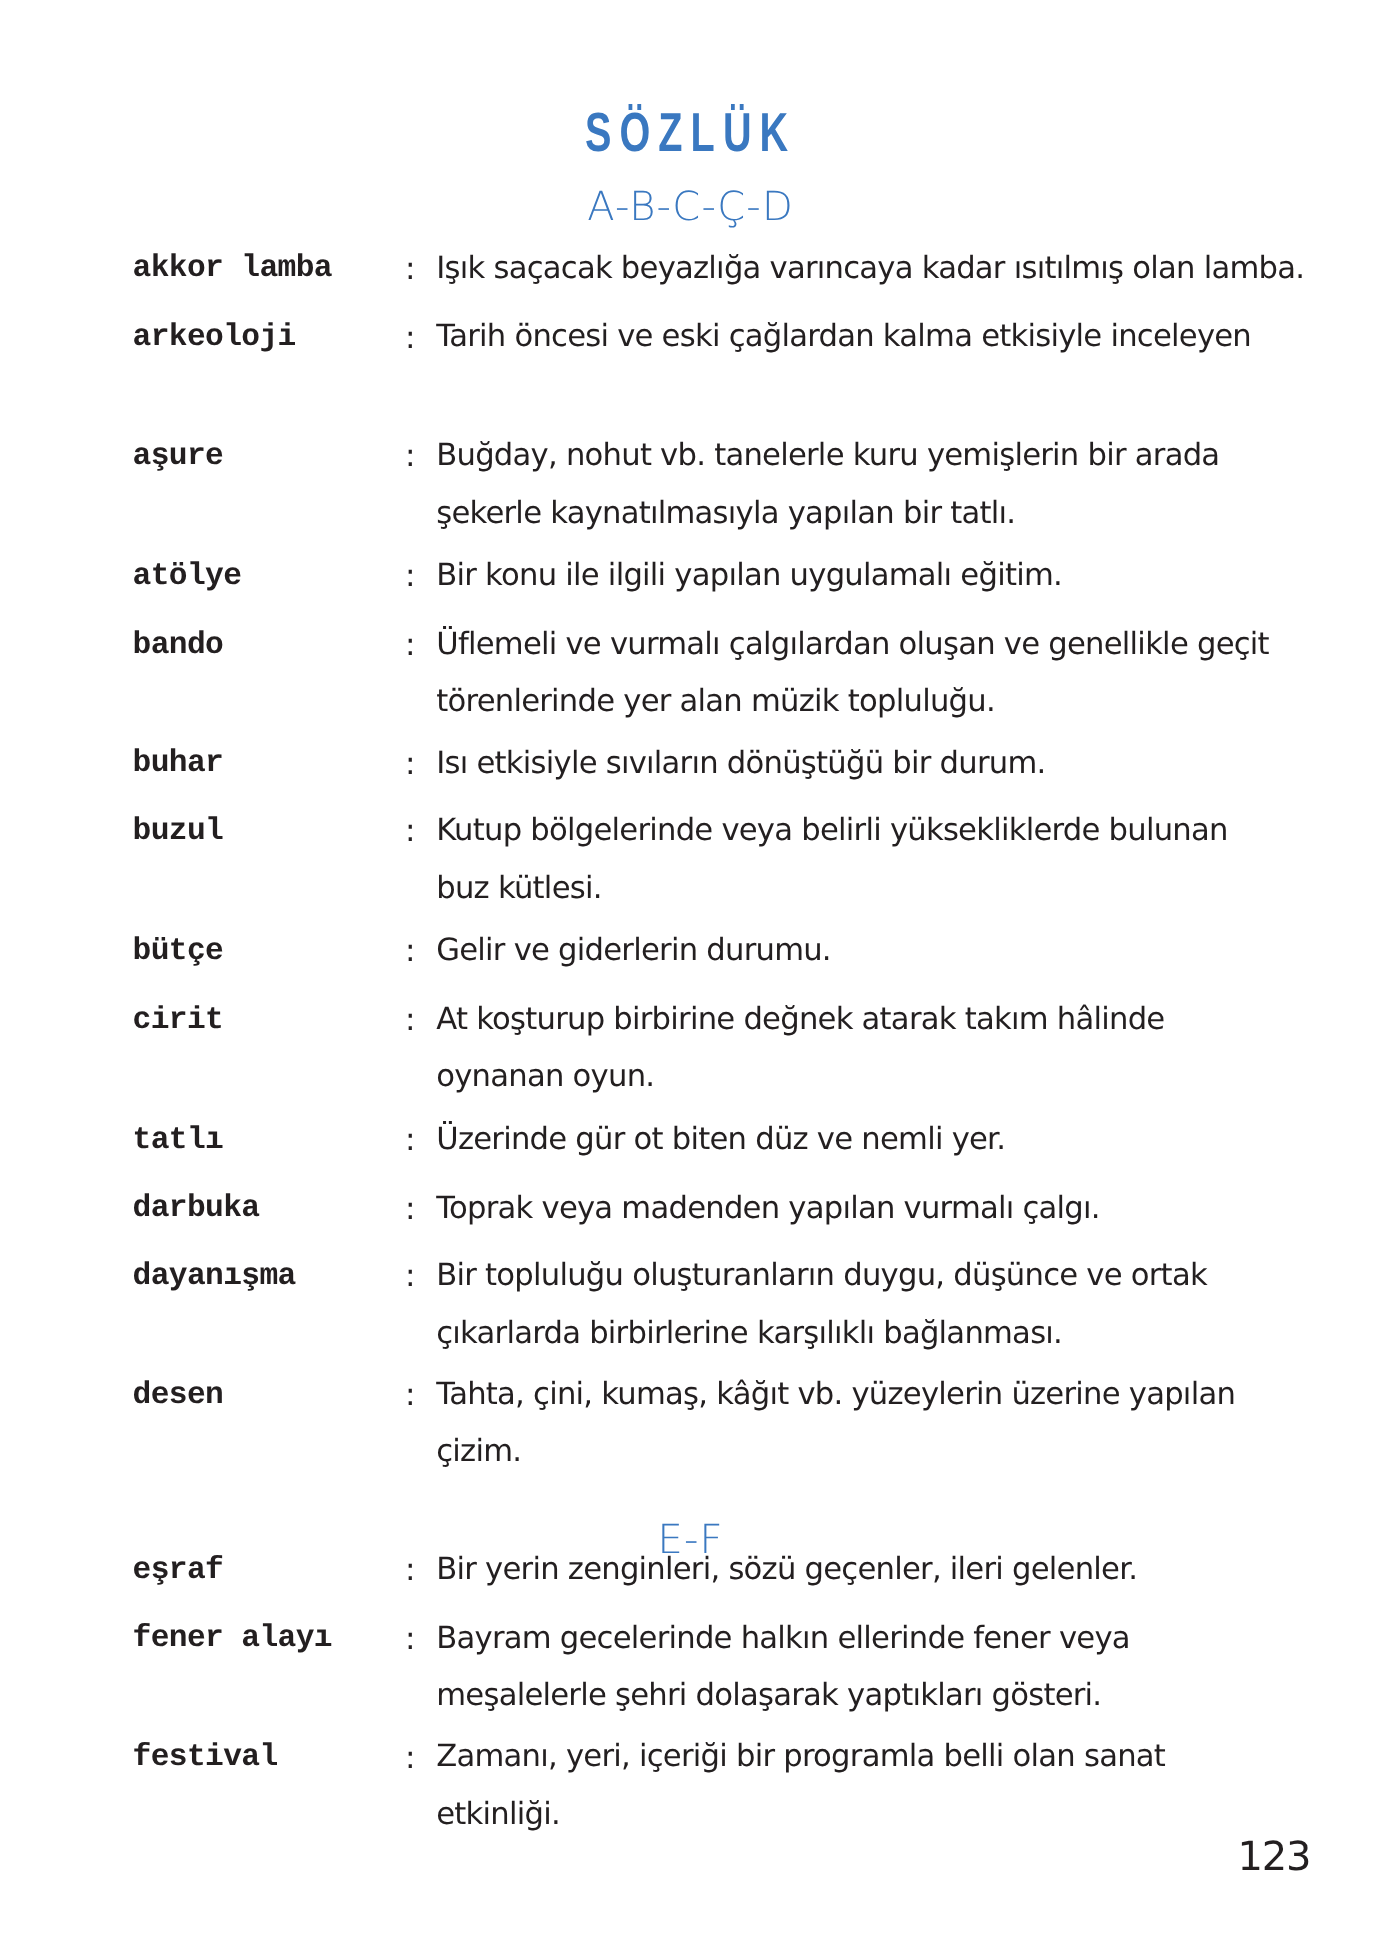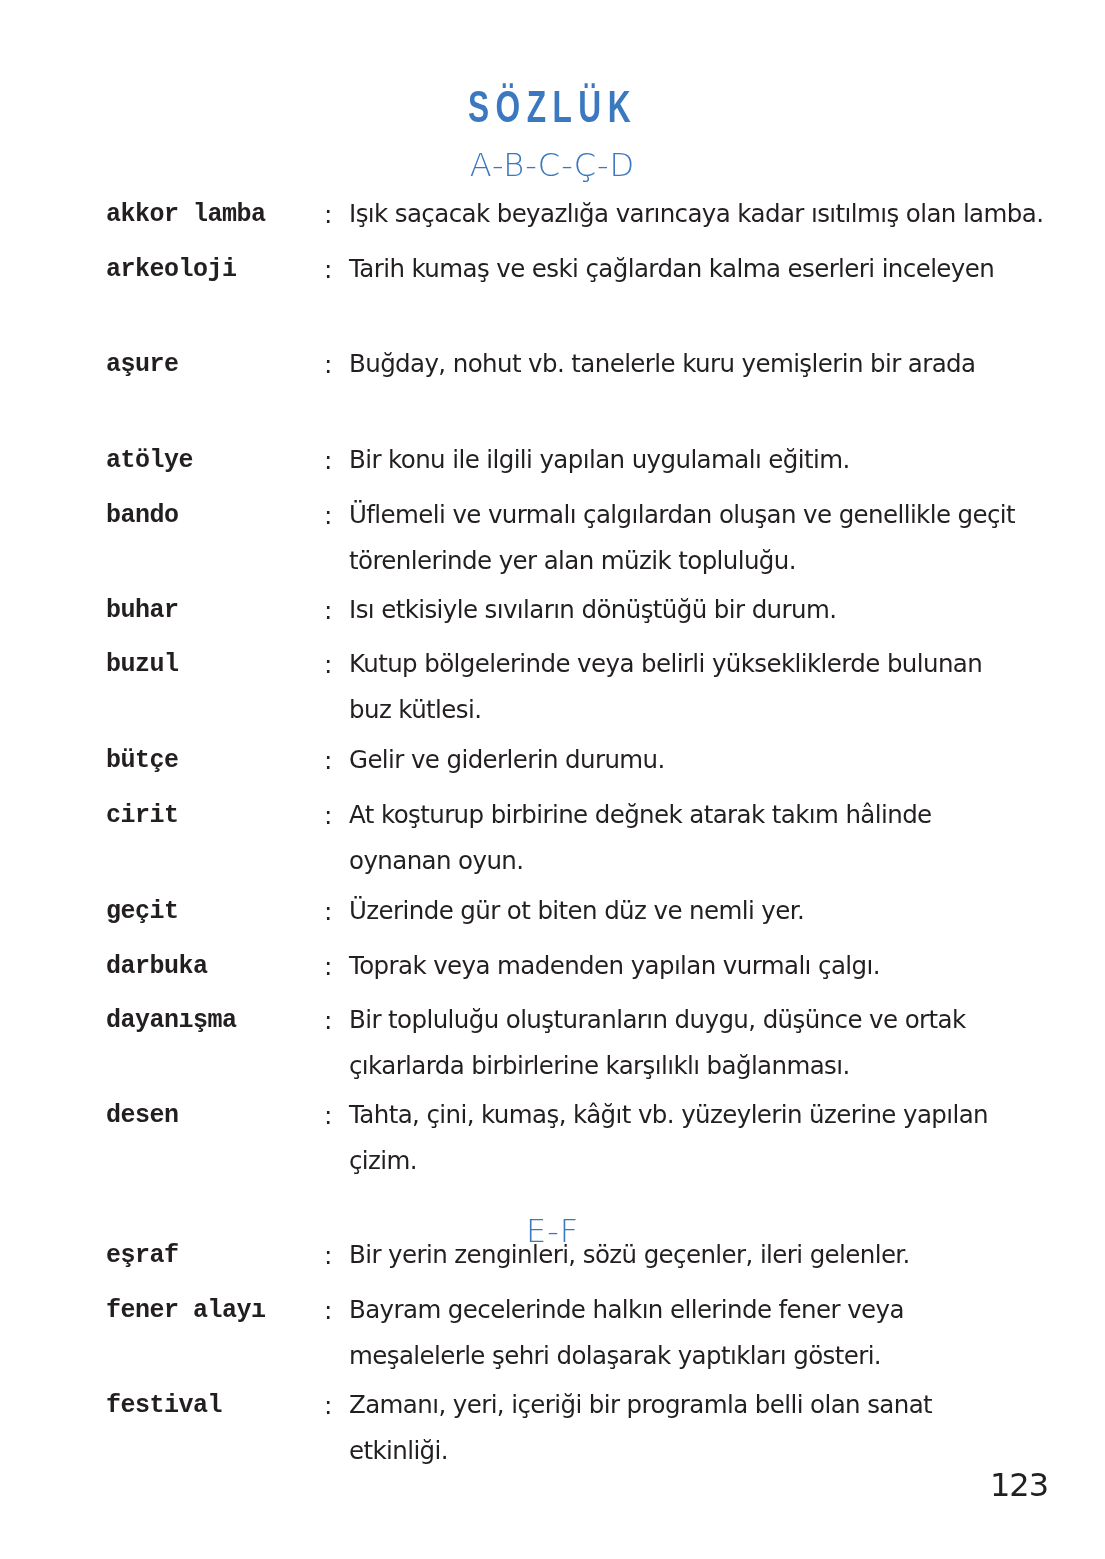--- a/index.html
+++ b/index.html
@@ -53,29 +53,30 @@
   <span class="colon">:</span>
   <div class="def">
     <span class="line">Işık saçacak beyazlığa varıncaya kadar ısıtılmış olan lamba.</span>
   </div>
 </div>
 
 <div class="entry" style="top:255px;">
   <span class="term">arkeoloji</span>
   <span class="colon">:</span>
   <div class="def">
-    <span class="line">Tarih kumaş ve eski çağlardan kalma eserleri inceleyen</span>
+    <span class="line">Tarih öncesi ve eski çağlardan kalma etkisiyle inceleyen</span>
   </div>
 </div>
 
 <div class="entry" style="top:350px;">
   <span class="term">aşure</span>
   <span class="colon">:</span>
   <div class="def">
     <span class="line">Buğday, nohut vb. tanelerle kuru yemişlerin bir arada</span>
+    <span class="line">şekerle kaynatılmasıyla yapılan bir tatlı.</span>
   </div>
 </div>
 
 <div class="entry" style="top:446px;">
   <span class="term">atölye</span>
   <span class="colon">:</span>
   <div class="def">
     <span class="line">Bir konu ile ilgili yapılan uygulamalı eğitim.</span>
   </div>
 </div>
@@ -117,21 +118,21 @@
 <div class="entry" style="top:801px;">
   <span class="term">cirit</span>
   <span class="colon">:</span>
   <div class="def">
     <span class="line">At koşturup birbirine değnek atarak takım hâlinde</span>
     <span class="line">oynanan oyun.</span>
   </div>
 </div>
 
 <div class="entry" style="top:897px;">
-  <span class="term">geçit</span>
+  <span class="term">tatlı</span>
   <span class="colon">:</span>
   <div class="def">
     <span class="line">Üzerinde gür ot biten düz ve nemli yer.</span>
   </div>
 </div>
 
 <div class="entry" style="top:952px;">
   <span class="term">darbuka</span>
   <span class="colon">:</span>
   <div class="def">

